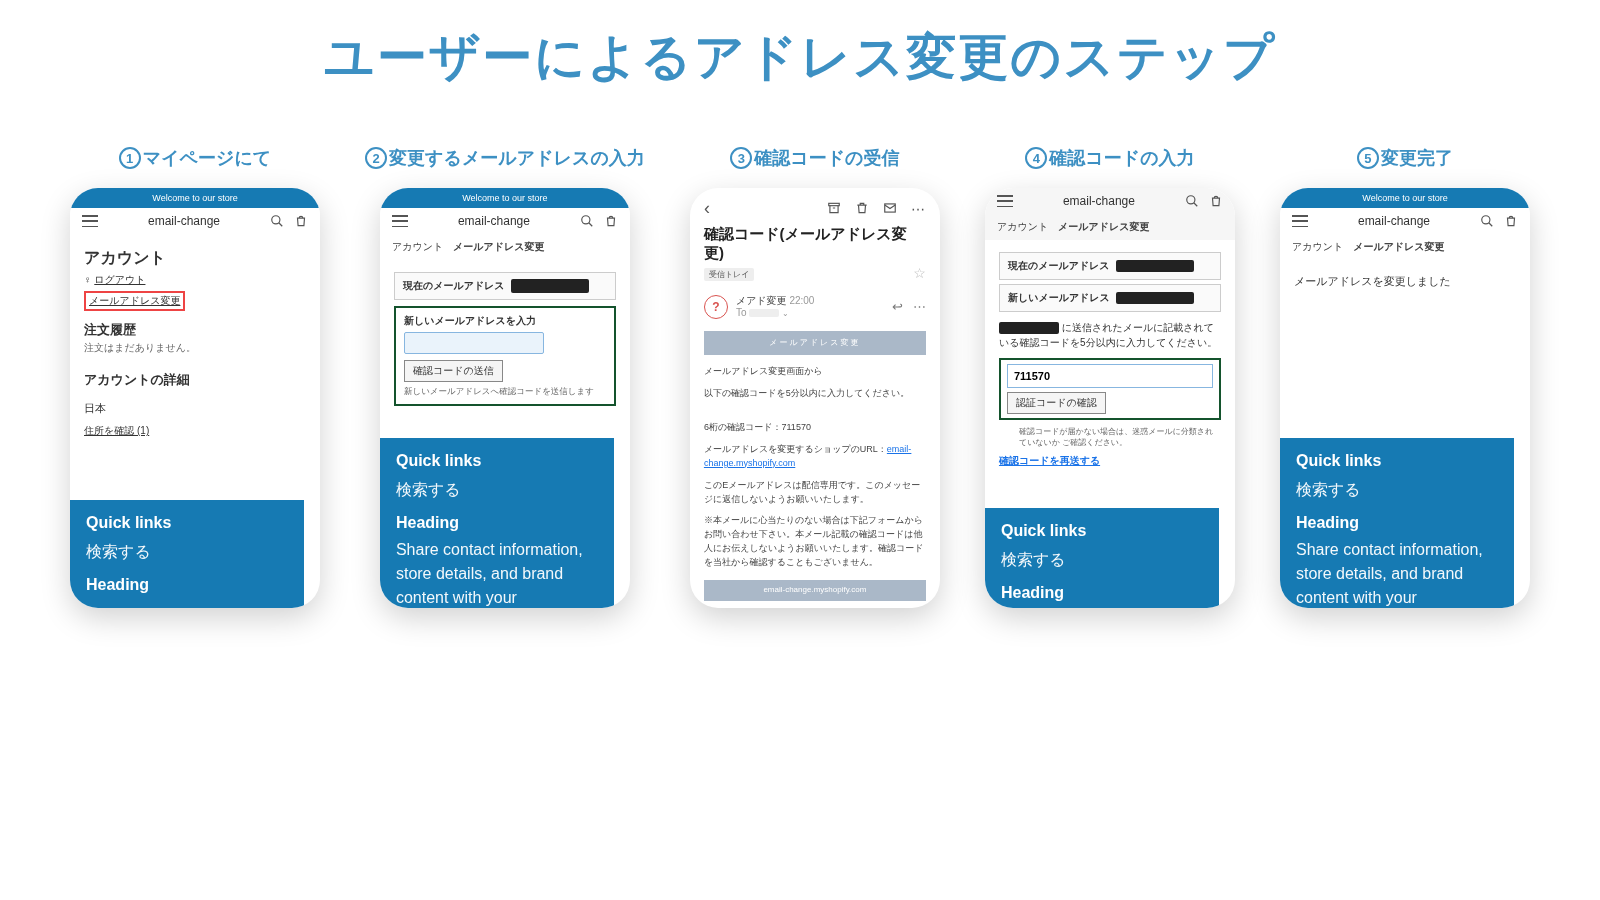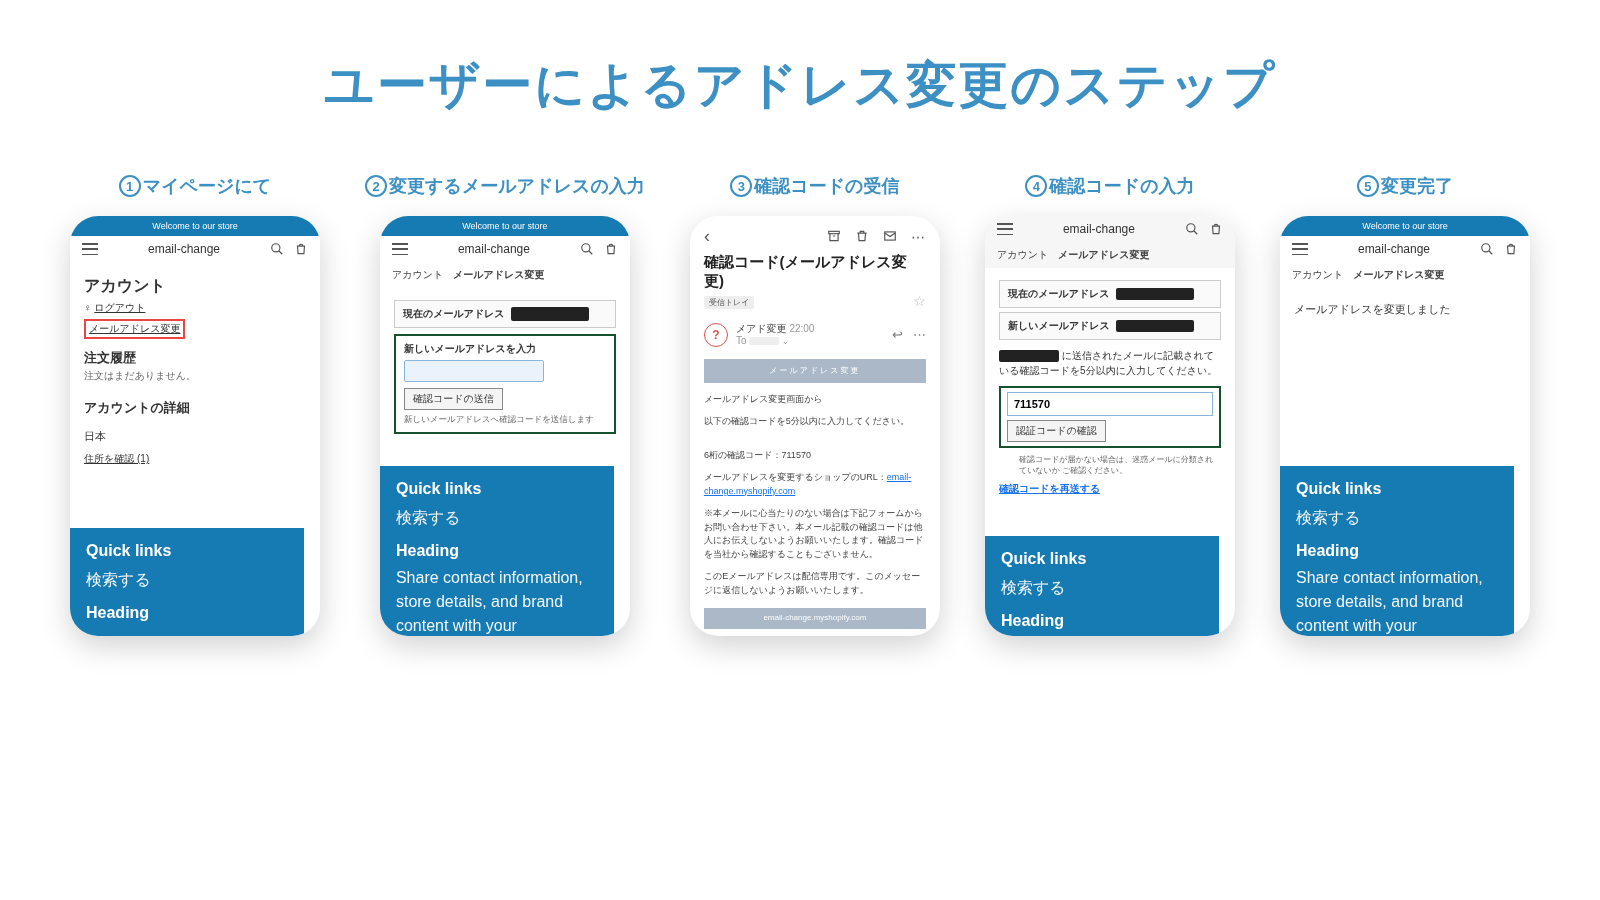--- a/index.html
+++ b/index.html
@@ -1,17 +1,17 @@
 <!DOCTYPE html>
 <html><head>
 <meta charset="utf-8">
 <style>
 * { box-sizing: border-box; margin: 0; padding: 0; }
 body { font-family: -apple-system, "Hiragino Sans", "Hiragino Kaku Gothic ProN", Meiryo, sans-serif; background: #fff; width: 1600px; height: 900px; overflow: hidden; }
-.page { position: relative; width: 1600px; height: 776px; padding: 52px 60px 0; }
+.page { position: relative; width: 1600px; height: 776px; padding: 24px 60px 0; }
 .title { text-align: center; font-size: 50px; font-weight: 700; color: #3d90c3; letter-spacing: 2px; margin-bottom: 55px; }
 .row { display: flex; justify-content: space-between; gap: 20px; padding: 0 10px; }
 .col { display: flex; flex-direction: column; align-items: center; }
 .step-label { color: #3d90c3; font-size: 18px; font-weight: 600; margin-bottom: 18px; display: flex; align-items: center; gap: 2px; }
 .circ { display: inline-flex; align-items: center; justify-content: center; width: 22px; height: 22px; border: 2px solid #3d90c3; border-radius: 50%; font-size: 13px; font-weight: 700; color: #3d90c3; }
 .phone { width: 250px; height: 420px; border-radius: 28px; background: #fff; box-shadow: 0 10px 30px rgba(0,0,0,.18); overflow: hidden; position: relative; }
 .banner { background: #167ab3; color: #fff; font-size: 9px; text-align: center; line-height: 20px; height: 20px; }
 .topbar { display: flex; align-items: center; justify-content: space-between; padding: 6px 12px; background: #fff; }
 .menu-ico { width: 16px; height: 12px; display: flex; flex-direction: column; justify-content: space-between; }
 .menu-ico span { height: 1.5px; background: #555; }
@@ -213,22 +213,22 @@
             <span>↩</span>
             <span>⋯</span>
           </div>
         </div>
         <div class="mail-body">
           <div class="mail-head">メールアドレス変更</div>
           <p>メールアドレス変更画面から</p>
           <p style="margin-top:8px;">以下の確認コードを5分以内に入力してください。</p>
           <p style="margin-top:20px;">6桁の確認コード：711570</p>
           <p style="margin-top:8px;"><span>メールアドレスを変更するショップのURL：</span><span class="linkblue">email-change.myshopify.com</span></p>
+          <p style="margin-top:8px;">このEメールアドレスは配信専用です。このメッセージに返信しないようお願いいたします。</p>
           <p style="margin-top:8px;">※本メールに心当たりのない場合は下記フォームからお問い合わせ下さい。本メール記載の確認コードは他人にお伝えしないようお願いいたします。確認コードを当社から確認することもございません。</p>
-          <p style="margin-top:8px;">このEメールアドレスは配信専用です。このメッセージに返信しないようお願いいたします。</p>
           <div class="mail-foot">email-change.myshopify.com</div>
         </div>
       </div>
     </div>
 
     <div class="col">
       <div class="step-label">
         <span class="circ">4</span>
         <span>確認コードの入力</span>
       </div>

